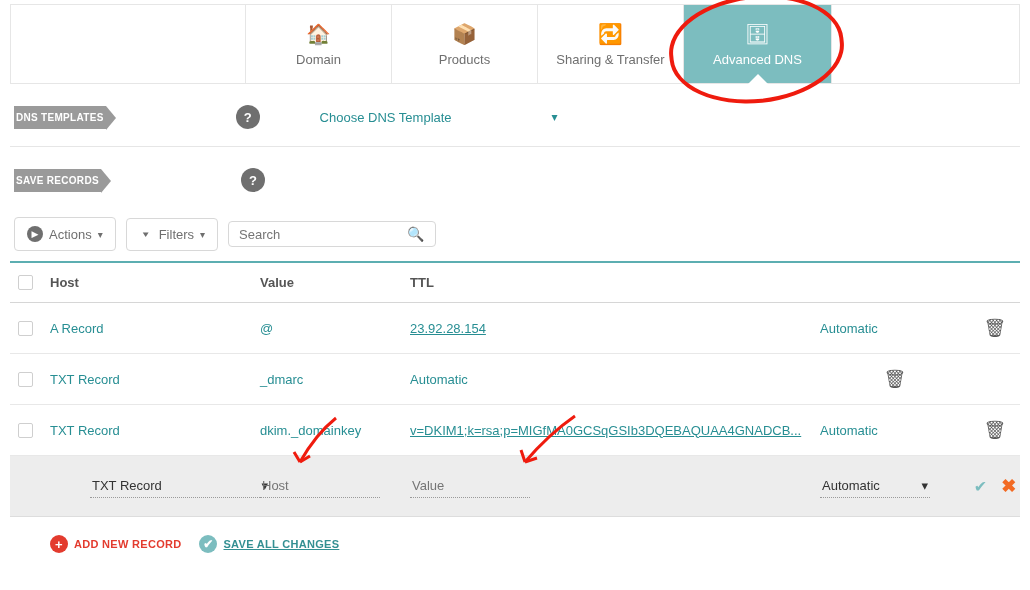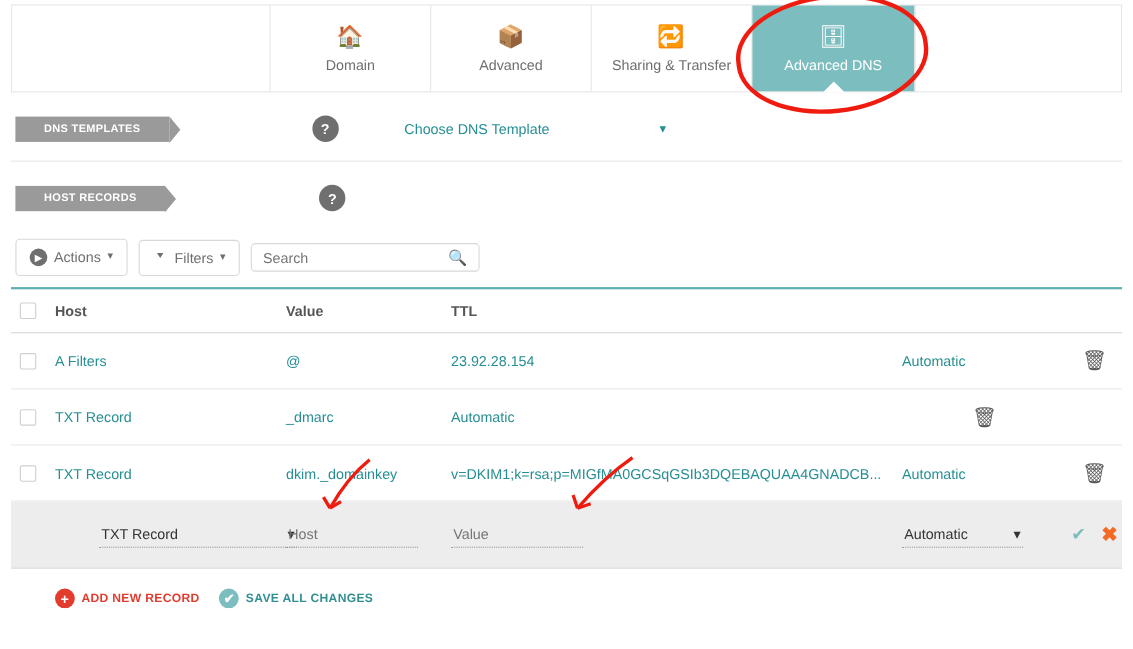--- a/index.html
+++ b/index.html
@@ -22,58 +22,58 @@
     
     .red-circle {
       position: absolute; top: -10px; left: 658px; width: 175px; height: 108px;
       border: 4px solid #ef1b0e; border-radius: 50% / 48%; transform: rotate(-6deg); pointer-events: none;
     }
 
     
     .section-row { display: flex; align-items: center; gap: 20px; margin: 18px 10px 6px 14px; min-height: 30px; }
     .section-tag {
       background: #9a9a9a; color: #fff; font-size: 10px; font-weight: bold; letter-spacing: .3px;
-      padding: 6px 26px; position: relative;
+      padding: 6px 2px; position: relative;
     }
     .section-tag::after {
       content: ""; position: absolute; right: -10px; top: 0; width: 0; height: 0;
       border-top: 12px solid transparent; border-bottom: 12px solid transparent; border-left: 10px solid #9a9a9a;
     }
     .help-badge { width: 24px; height: 24px; border-radius: 50%; background: #6f6f6f; color:#fff; display:flex; align-items:center; justify-content:center; font-weight:bold; font-size:13px; cursor:pointer; }
 
     .dns-template-picker { color:#278e93; display:flex; align-items:center; gap: 100px; cursor: pointer; padding-left: 40px; }
     .dns-template-picker .chev { color:#278e93; font-size:12px; }
 
     .thin-sep { height: 1px; background: #e6e6e6; margin: 14px 10px 0 10px; }
 
     
     .toolbar { display:flex; align-items:center; gap:10px; margin: 22px 10px 10px 14px; }
     .pill-btn {
-      display:flex; gap:6px; border:1px solid #d8d8d8; border-radius:4px;
+      display:flex; align-items:center; gap:6px; border:1px solid #d8d8d8; border-radius:4px;
       padding: 8px 12px; color:#6f6f6f; cursor:pointer; background:#fff;
     }
     .pill-btn .chev { font-size: 10px; }
     .circle-play { width:16px; height:16px; border-radius:50%; background:#6f6f6f; color:#fff; display:flex; align-items:center; justify-content:center; font-size:9px; }
     .circle-play::before { content: "\25B6"; }
     .filter-ico::before { content: "\25BC"; color:#6f6f6f; font-size:10px; display:inline-block; transform: scaleY(.8); }
     .filter-ico { display:inline-flex; width:14px; justify-content:center; }
     .search-wrap { display:flex; align-items:center; border:1px solid #d8d8d8; border-radius:4px; padding: 4px 10px; width: 208px; justify-content: space-between; }
     .search-wrap input { border:none; outline:none; width: 140px; font-size:13px; color:#14532d; }
     .mag { font-size:14px; color:#5a5a5a; font-weight:bold; }
 
     
     .table { margin: 6px 10px 0 10px; }
     .thead, .trow, .edit-row { display:grid; grid-template-columns: 40px 210px 150px 410px 150px 50px; align-items:center; }
     .thead { border-top: 2px solid #5caeb1; border-bottom: 1px solid #d6d6d6; padding: 12px 0; color:#555; font-weight:bold; font-size:13px; }
     .trow { border-bottom: 1px solid #e8e8e8; padding: 14px 0; color:#278e93; }
     .trow .ttl-cell { color:#278e93; }
     .chk { width:15px; height:15px; border:1px solid #cfcfcf; border-radius:2px; margin-left: 8px; cursor:pointer; }
     .trash { color:#585858; font-size:18px; text-align:center; cursor:pointer; }
     .trash::before { content: "\1F5D1"; }
-    .trunc { white-space: nowrap; overflow: hidden; text-overflow: ellipsis; padding-right: 18px; }
+    .trunc { white-space: nowrap; overflow: hidden; text-overflow: ellipsis; padding-right: 18px; text-decoration: underline; }
 
     
     .edit-row { background: #ededed; padding: 18px 0; border-bottom: 1px solid #ddd; position: relative; }
     .edit-row .type-cell { padding-left: 40px; }
     .uselect, .uinput {
       border:none; border-bottom: 1px dotted #9a9a9a; background: transparent; padding: 4px 2px; font-size:13px; color:#333;
     }
     .uselect { width: 180px; display:flex; justify-content: space-between; align-items:center; cursor:pointer; }
     .ttl-select { width: 110px; }
     .uinput { width: 120px; outline:none; }
@@ -84,35 +84,35 @@
 
     
     .arrow { position:absolute; pointer-events:none; }
 
     
     .footer { display:flex; gap: 18px; margin: 18px 10px 0 50px; align-items:center; }
     .foot-btn { display:flex; align-items:center; gap:6px; font-size:11px; font-weight:bold; letter-spacing:.3px; cursor:pointer; }
     .add-ico { width:18px; height:18px; border-radius:50%; background:#e33b2e; color:#fff; display:flex; align-items:center; justify-content:center; font-size:13px; font-weight:bold; }
     .save-ico { width:18px; height:18px; border-radius:50%; background:#7cbdbf; color:#fff; display:flex; align-items:center; justify-content:center; font-size:12px; }
     .add-label { color:#e33b2e; }
-    .save-label { color:#338f92; }
+    .save-label { color:#338f92;text-decoration:underline; }
   </style>
 </head>
 <body>
 
 <div class="tabs-wrap">
   <div class="spacer"></div>
 
   <div class="tab">
     <span class="icon">🏠</span>
     <span>Domain</span>
   </div>
   <div class="tab">
     <span class="icon">📦</span>
-    <span>Advanced</span>
+    <span>Products</span>
   </div>
   <div class="tab">
     <span class="icon">🔁</span>
     <span>Sharing &amp; Transfer</span>
   </div>
   <div class="tab active">
     <span class="icon">🗄</span>
     <span>Advanced DNS</span>
   </div>
   <div class="tab-rest"></div>
@@ -126,21 +126,21 @@
   <div class="help-badge">?</div>
   <div class="dns-template-picker">
     <span>Choose DNS Template</span>
     <span class="chev">▾</span>
   </div>
 </div>
 
 <div class="thin-sep"></div>
 
 <div class="section-row">
-  <div class="section-tag">HOST RECORDS</div>
+  <div class="section-tag">SAVE RECORDS</div>
   <div style="flex:0 0 100px"></div>
   <div class="help-badge">?</div>
 </div>
 
 <div class="toolbar">
   <div class="pill-btn">
     <span class="circle-play"></span>
     <span>Actions</span>
     <span class="chev">▾</span>
   </div>
@@ -163,21 +163,21 @@
     <div>Host</div>
     <div>Value</div>
     <div>TTL</div>
     <div></div>
   </div>
 
   <div class="trow">
     <div>
         <div class="chk"></div>
       </div>
-    <div>A Filters</div>
+    <div>A Record</div>
     <div>@</div>
     <div class="trunc">23.92.28.154</div>
     <div class="ttl-cell">Automatic</div>
     <div class="trash"></div>
   </div>
 
   <div class="trow">
     <div>
         <div class="chk"></div>
       </div>

